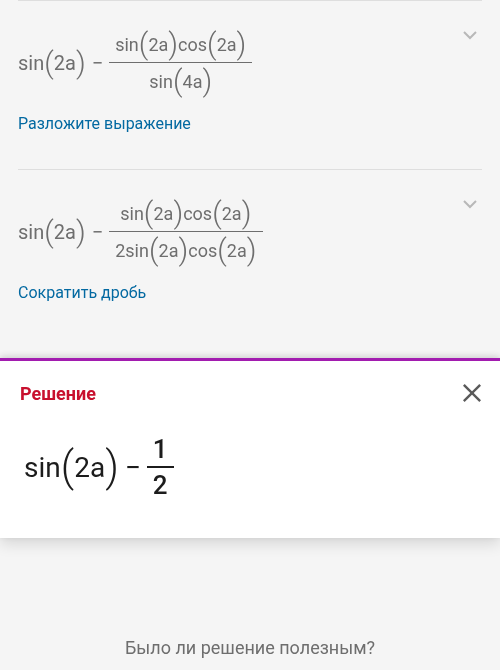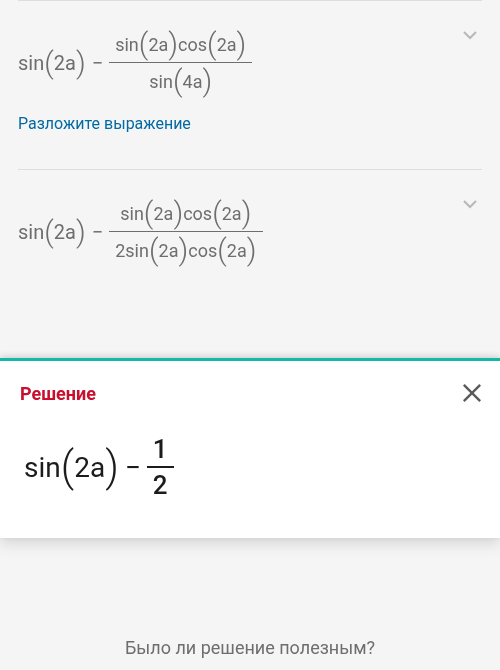--- a/index.html
+++ b/index.html
@@ -62,21 +62,21 @@
     top: 22px;
     color: #b8b8b8;
   }
   .chev svg { width: 24px; height: 24px; display:block; }
 
   .solution-card {
     position: absolute;
     left: 0; right: 0;
     top: 358px;
     background: #ffffff;
-    border-top: 3px solid #14b8a6;
+    border-top: 3px solid #a21caf;
     box-shadow: 0 -2px 6px rgba(0,0,0,0.12), 0 6px 14px rgba(0,0,0,0.12);
     padding: 22px 20px 36px 20px;
   }
   .solution-title {
     color: #c8102e;
     font-size: 18px;
     font-weight: 700;
     margin-bottom: 28px;
   }
   .close-btn {
@@ -185,20 +185,21 @@
           <span class="lp">(</span>
             <span class="arg">2a</span>
             <span class="rp">)</span>
           <span class="fn">cos</span>
           <span class="lp">(</span>
             <span class="arg">2a</span>
             <span class="rp">)</span>
         </span>
       </span>
     </div>
+    <div class="step-hint">Сократить дробь</div>
   </div>
 
 </div>
 
 <div class="solution-card">
   <div class="close-btn">
     <svg viewBox="0 0 24 24" fill="none" stroke="currentColor" stroke-width="2">
         <line x1="5" y1="5" x2="19" y2="19"></line>
         <line x1="19" y1="5" x2="5" y2="19"></line>
       </svg>

